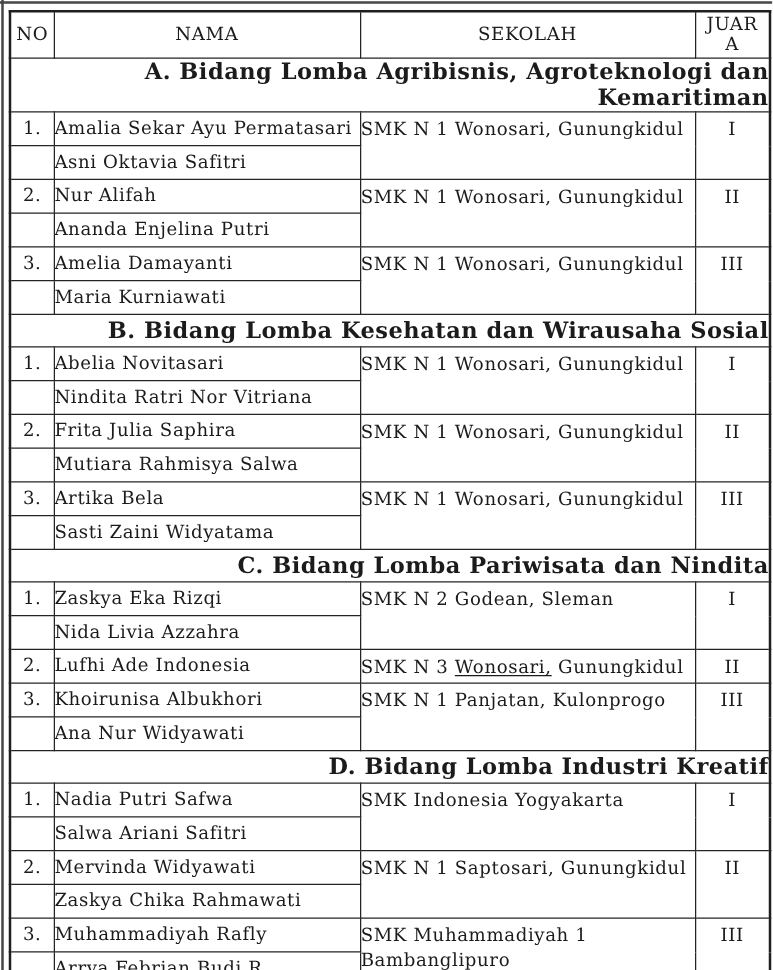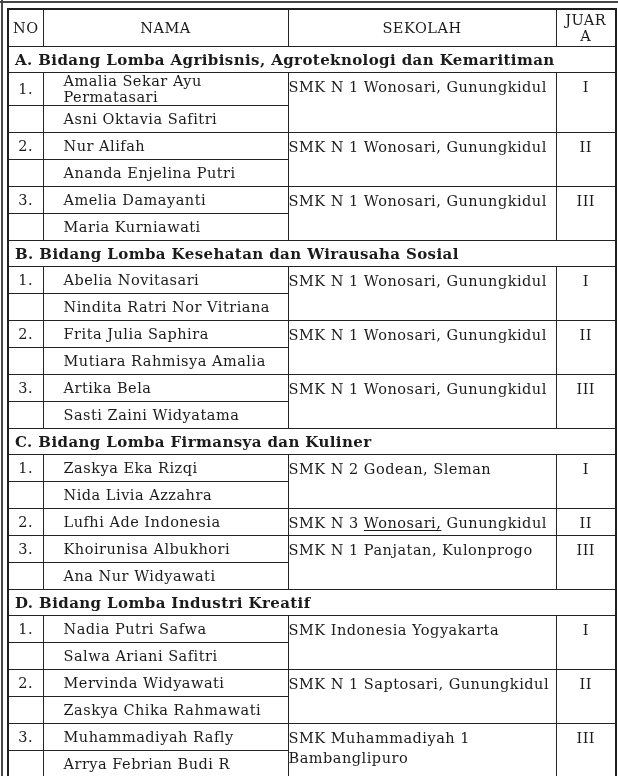--- a/index.html
+++ b/index.html
@@ -48,37 +48,37 @@
   }
   th {
     height: 36px;
     text-align: center;
     vertical-align: middle;
     line-height: 16px;
   }
   tr.section-row td {
     height: 25px;
     font-weight: bold;
-    text-align: left;
+    text-align: right;
     padding-left: 6px;
     vertical-align: middle;
-    font-size: 15px;
+    font-size: 18px;
     letter-spacing: 0.4px;
   }
   tr.name-row {
     height: 27px;
   }
   td.no-cell {
     text-align: center;
     vertical-align: middle;
   }
   td.name-cell {
     text-align: left;
     vertical-align: middle;
-    padding-left: 20px;
+    padding-left: 0;
   }
   td.school-cell {
     text-align: left;
     vertical-align: top;
     padding-top: 4px;
     line-height: 20px;
   }
   td.juara-cell {
     text-align: center;
     vertical-align: top;
@@ -164,34 +164,34 @@
           <td class="name-cell">Nindita Ratri Nor Vitriana</td>
         </tr>
         <tr class="name-row">
           <td class="no-cell">2.</td>
           <td class="name-cell">Frita Julia Saphira</td>
           <td class="school-cell" rowspan="2"><span>SMK N 1 Wonosari, Gunungkidul</span></td>
           <td class="juara-cell" rowspan="2">II</td>
         </tr>
         <tr class="name-row">
           <td class="no-cell"></td>
-          <td class="name-cell">Mutiara Rahmisya Amalia</td>
+          <td class="name-cell">Mutiara Rahmisya Salwa</td>
         </tr>
         <tr class="name-row">
           <td class="no-cell">3.</td>
           <td class="name-cell">Artika Bela</td>
           <td class="school-cell" rowspan="2"><span>SMK N 1 Wonosari, Gunungkidul</span></td>
           <td class="juara-cell" rowspan="2">III</td>
         </tr>
         <tr class="name-row">
           <td class="no-cell"></td>
           <td class="name-cell">Sasti Zaini Widyatama</td>
         </tr>
         <tr class="section-row">
-          <td colspan="4">C. Bidang Lomba Firmansya dan Kuliner</td>
+          <td colspan="4">C. Bidang Lomba Pariwisata dan Nindita</td>
         </tr>
         <tr class="name-row">
           <td class="no-cell">1.</td>
           <td class="name-cell">Zaskya Eka Rizqi</td>
           <td class="school-cell" rowspan="2"><span>SMK N 2 Godean, Sleman</span></td>
           <td class="juara-cell" rowspan="2">I</td>
         </tr>
         <tr class="name-row">
           <td class="no-cell"></td>
           <td class="name-cell">Nida Livia Azzahra</td>

